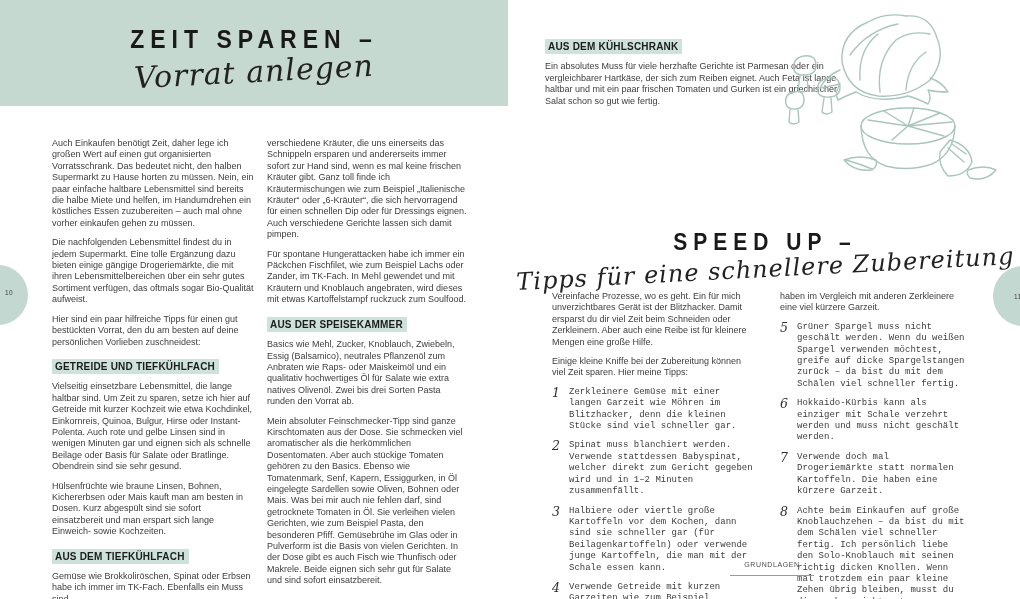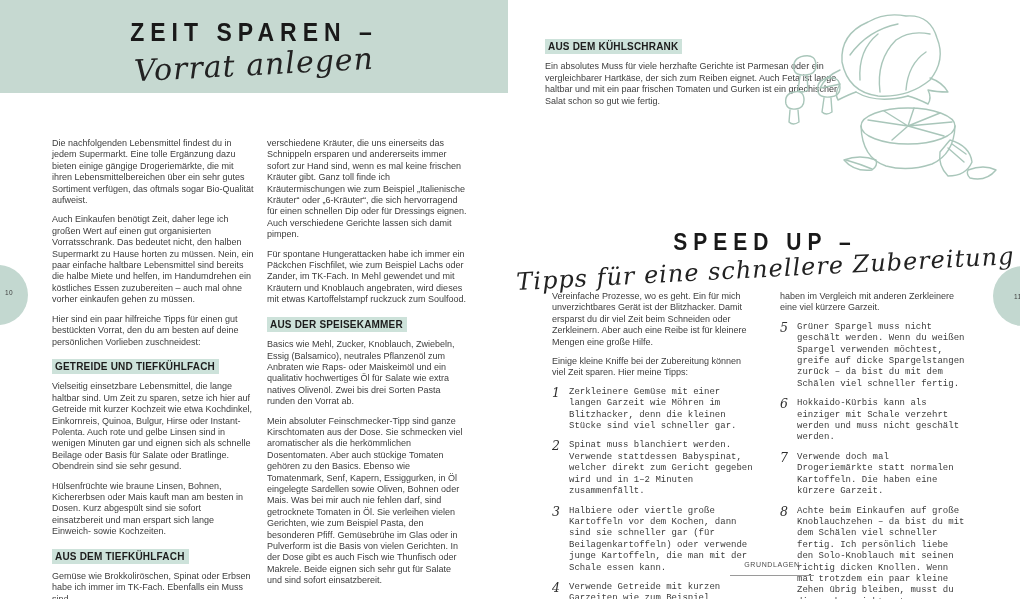--- a/index.html
+++ b/index.html
@@ -2,21 +2,21 @@
 <html><head>
 <meta charset="utf-8">
 <style>
   html,body{margin:0;padding:0;background:#ffffff;}
   .spread{
     position:relative;width:1020px;height:599px;overflow:hidden;
     background:#ffffff;font-family:"Liberation Sans",sans-serif;color:#3d3d3d;
   }
   
   .mint-block{
-    position:absolute;left:0;top:0;width:508px;height:93px;
+    position:absolute;left:0;top:0;width:508px;height:106px;
     background:#c6d9d1;display:flex;flex-direction:column;align-items:center;justify-content:center;
   }
   .deco-title{
     font-family:"Liberation Sans",sans-serif;font-weight:600;color:#191919;
     font-size:23px;letter-spacing:6px;transform:scaleY(1.12);line-height:1;
     margin-top:8px;
   }
   .script-title{
     font-family:"DejaVu Serif",serif;font-style:italic;color:#222;
     font-size:30px;line-height:1;transform:rotate(-3deg);margin-top:6px;letter-spacing:1px;
@@ -69,22 +69,22 @@
 <body>
 
 <div class="spread">
 
   <div class="mint-block">
     <div class="deco-title">ZEIT SPAREN –</div>
     <div class="script-title">Vorrat anlegen</div>
   </div>
 
   <div class="col" style="left:52px;top:138px;width:202px;">
+    <p>Auch Einkaufen benötigt Zeit, daher lege ich großen Wert auf einen gut organisierten Vorratsschrank. Das bedeutet nicht, den halben Supermarkt zu Hause horten zu müssen. Nein, ein paar einfache haltbare Lebensmittel sind bereits die halbe Miete und helfen, im Handumdrehen ein köstliches Essen zuzubereiten – auch mal ohne vorher einkaufen gehen zu müssen.</p>
     <p>Die nachfolgenden Lebensmittel findest du in jedem Supermarkt. Eine tolle Ergänzung dazu bieten einige gängige Drogeriemärkte, die mit ihren Lebensmittelbereichen über ein sehr gutes Sortiment verfügen, das oftmals sogar Bio-Qualität aufweist.</p>
-    <p>Auch Einkaufen benötigt Zeit, daher lege ich großen Wert auf einen gut organisierten Vorratsschrank. Das bedeutet nicht, den halben Supermarkt zu Hause horten zu müssen. Nein, ein paar einfache haltbare Lebensmittel sind bereits die halbe Miete und helfen, im Handumdrehen ein köstliches Essen zuzubereiten – auch mal ohne vorher einkaufen gehen zu müssen.</p>
     <p>Hier sind ein paar hilfreiche Tipps für einen gut bestückten Vorrat, den du am besten auf deine persönlichen Vorlieben zuschneidest:</p>
     <div><span class="sec-head">GETREIDE UND TIEFKÜHLFACH</span></div>
     <p>Vielseitig einsetzbare Lebensmittel, die lange haltbar sind. Um Zeit zu sparen, setze ich hier auf Getreide mit kurzer Kochzeit wie etwa Kochdinkel, Einkornreis, Quinoa, Bulgur, Hirse oder Instant-Polenta. Auch rote und gelbe Linsen sind in wenigen Minuten gar und eignen sich als schnelle Beilage oder Basis für Salate oder Bratlinge. Obendrein sind sie sehr gesund.</p>
     <p>Hülsenfrüchte wie braune Linsen, Bohnen, Kichererbsen oder Mais kauft man am besten in Dosen. Kurz abgespült sind sie sofort einsatzbereit und man erspart sich lange Einweich- sowie Kochzeiten.</p>
     <div><span class="sec-head">AUS DEM TIEFKÜHLFACH</span></div>
     <p>Gemüse wie Brokkoliröschen, Spinat oder Erbsen habe ich immer im TK-Fach. Ebenfalls ein Muss sind</p>
   </div>
 
   <div class="col" style="left:267px;top:138px;width:200px;">
     <p>verschiedene Kräuter, die uns einerseits das Schnippeln ersparen und andererseits immer sofort zur Hand sind, wenn es mal keine frischen Kräuter gibt. Ganz toll finde ich Kräutermischungen wie zum Beispiel „Italienische Kräuter“ oder „6-Kräuter“, die sich hervorragend für einen schnellen Dip oder für Dressings eignen. Auch verschiedene Gerichte lassen sich damit pimpen.</p>

